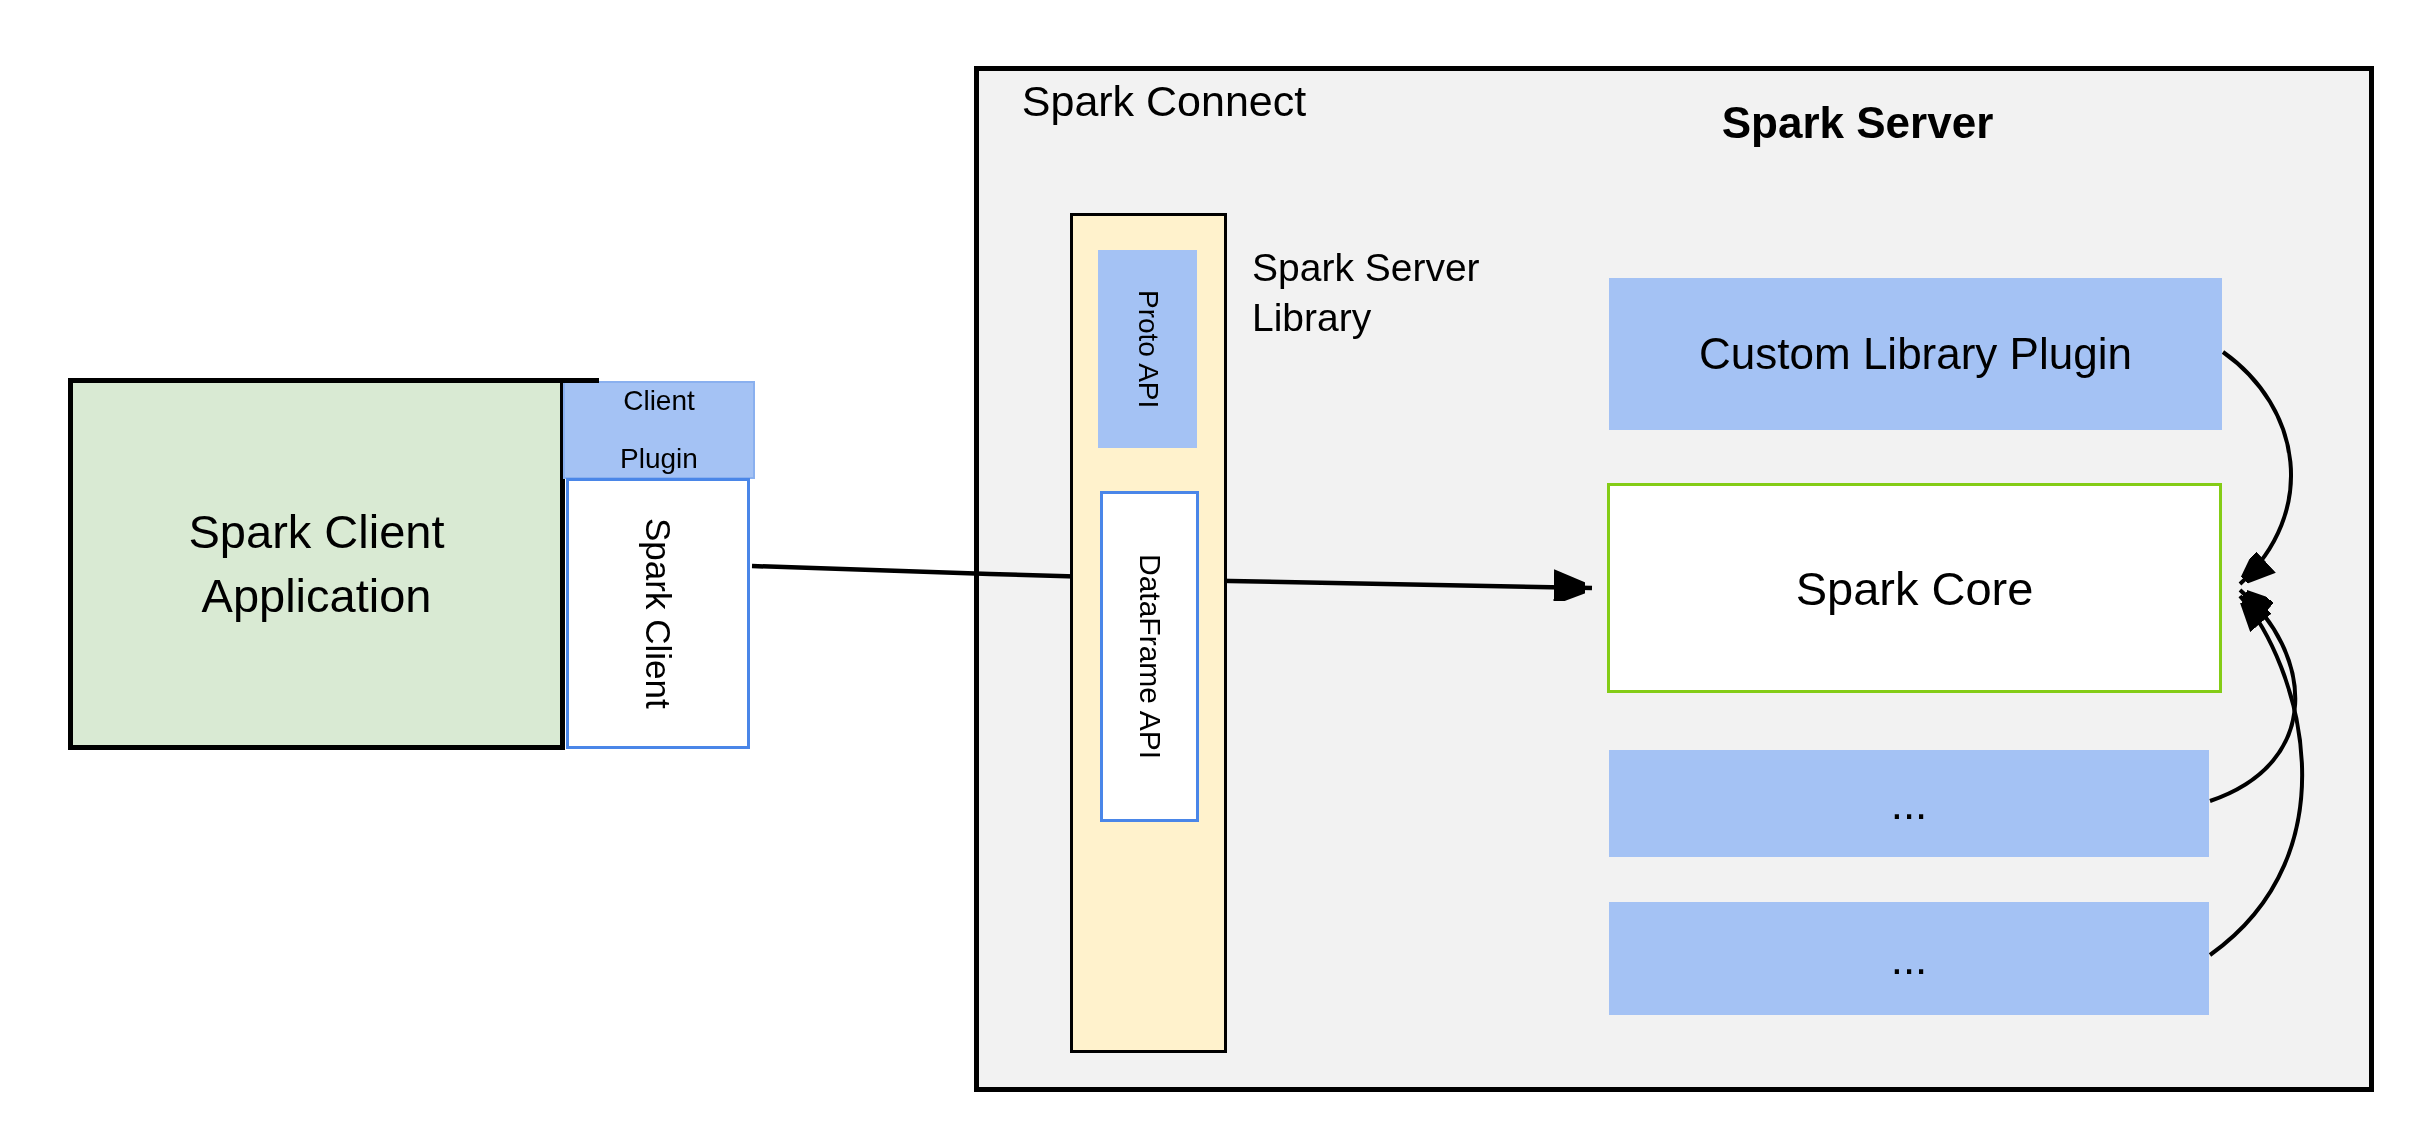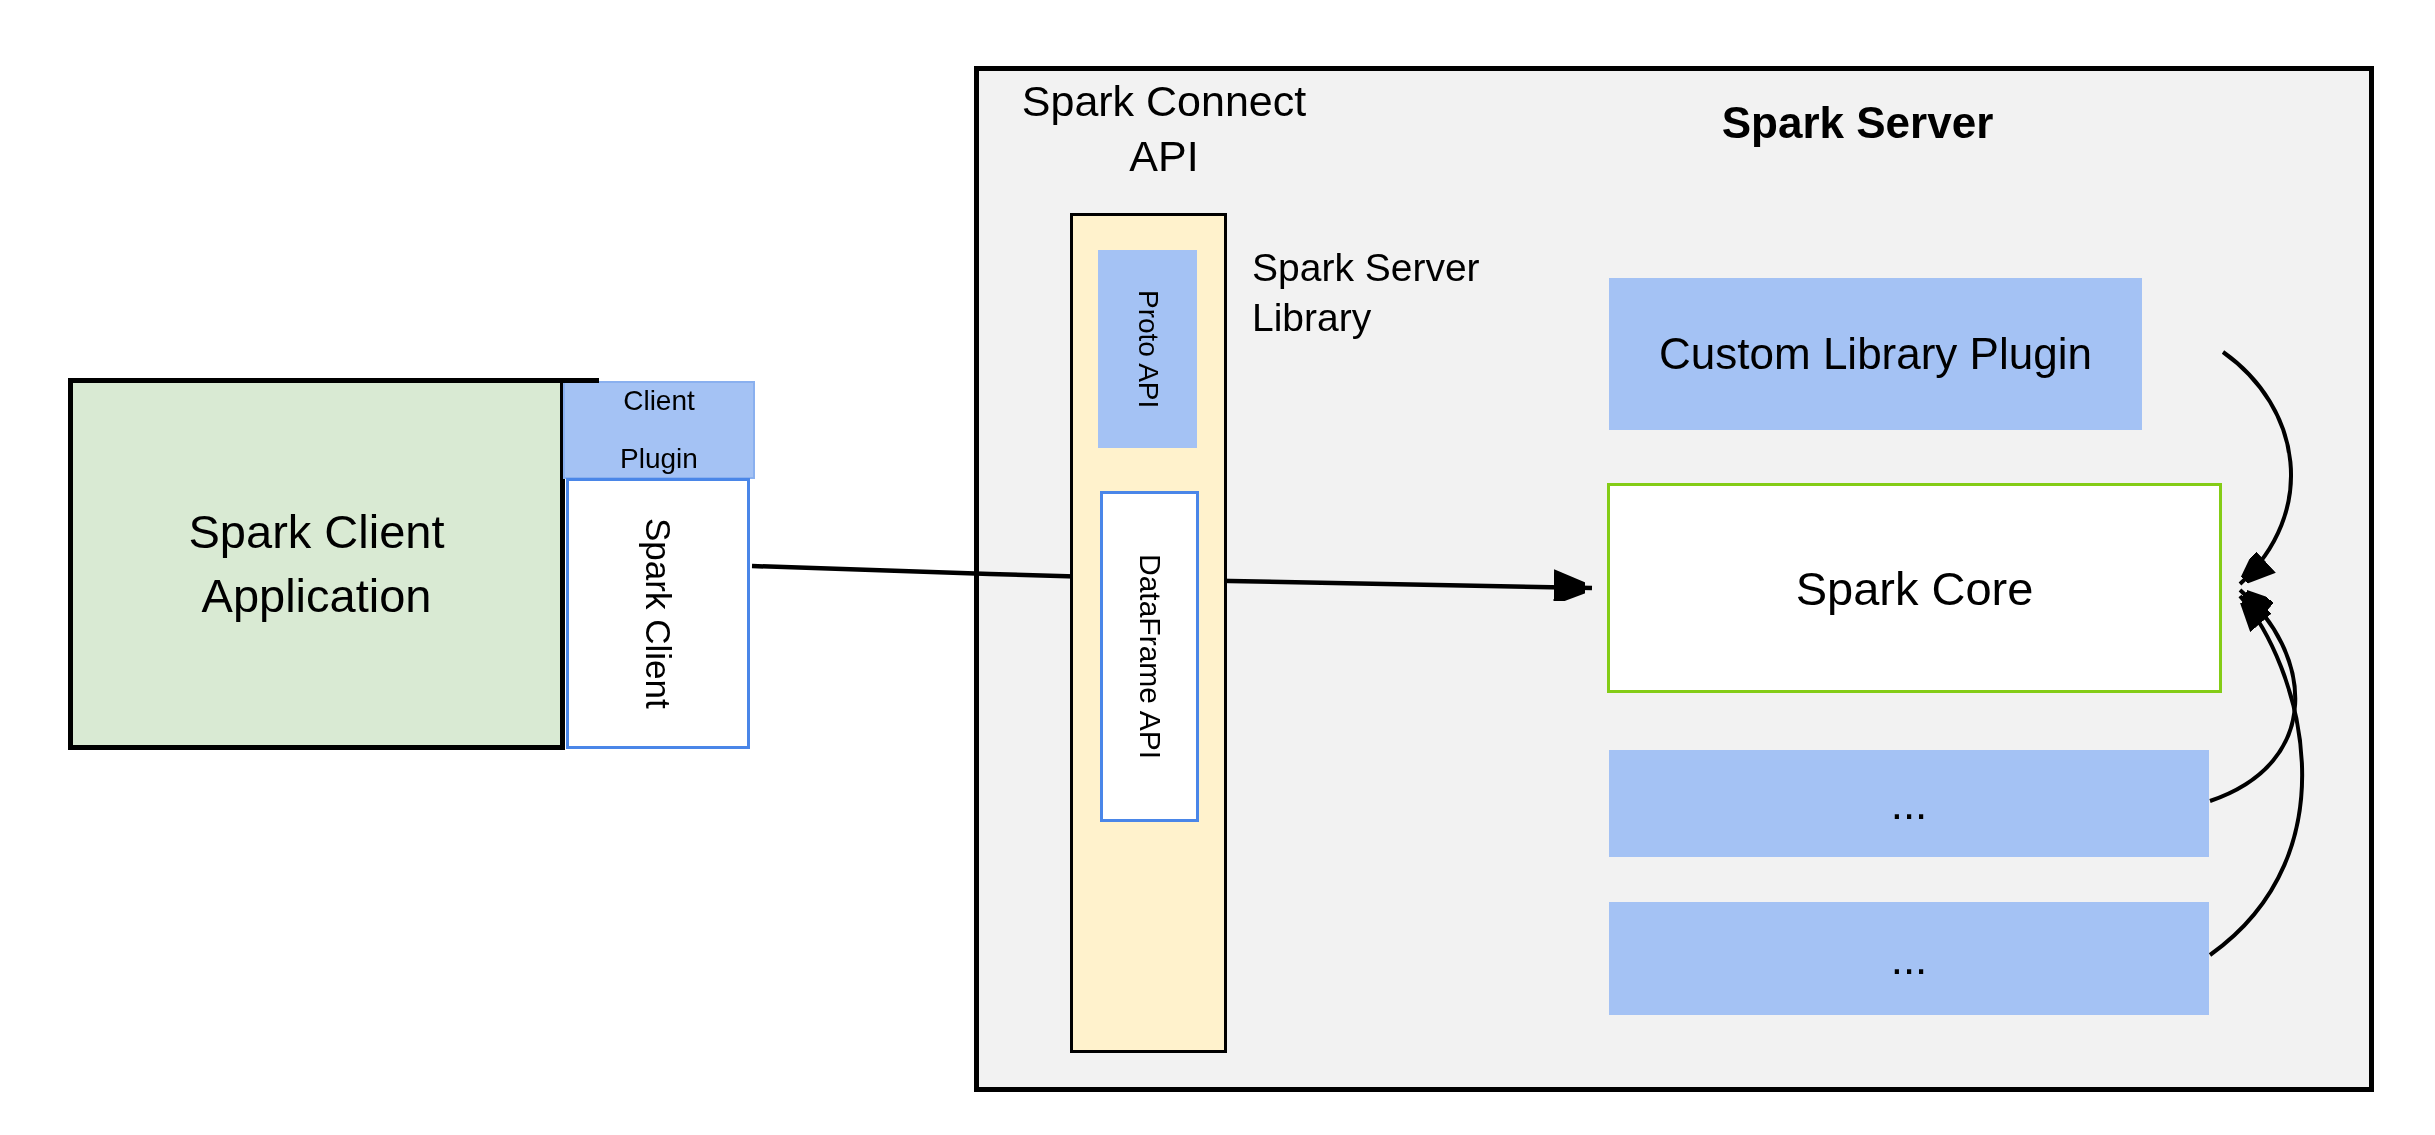--- a/index.html
+++ b/index.html
@@ -73,21 +73,21 @@
     z-index:4;
   }
   .dataframe-box .vtext{font-size:30px;}
   .library-label{
     left:1252px;top:243px;width:330px;
     text-align:left;font-size:39px;line-height:50px;z-index:2;
   }
 
   
   .plugin-box{
-    left:1609px;top:278px;width:533px;height:152px;
+    left:1609px;top:278px;width:613px;height:152px;
     background:#a4c2f4;
     display:flex;align-items:center;justify-content:center;
     font-size:44px;z-index:3;
   }
   .core-box{
     left:1607px;top:483px;width:615px;height:210px;
     background:#ffffff;border:3px solid #84cc16;
     display:flex;align-items:center;justify-content:center;
     font-size:47px;z-index:3;
   }
@@ -128,21 +128,20 @@
   <div class="abs border-quirk"></div>
 
   <div class="abs spark-client-box">
     <span class="vtext">Spark Client</span>
   </div>
 
   <div class="abs gray-box"></div>
 
   <div class="abs connect-title">
     <div>Spark Connect</div>
-    <div>API</div>
   </div>
   <div class="abs server-title">Spark Server</div>
 
   <svg class="abs arrow-layer" viewBox="0 0 2435 1135" xmlns="http://www.w3.org/2000/svg">
     <defs>
       <marker id="arrowhead" markerWidth="7" markerHeight="7" refX="8.5" refY="4" orient="auto" markerUnits="strokeWidth">
         <path d="M0,0 L10,4 L0,8 z" fill="#000000"></path>
       </marker>
     </defs>
     <path d="M 752 566 L 990 574 L 1230 581 L 1592 588" fill="none" stroke="#000000" stroke-width="4.5" marker-end="url(#arrowhead)"></path>

